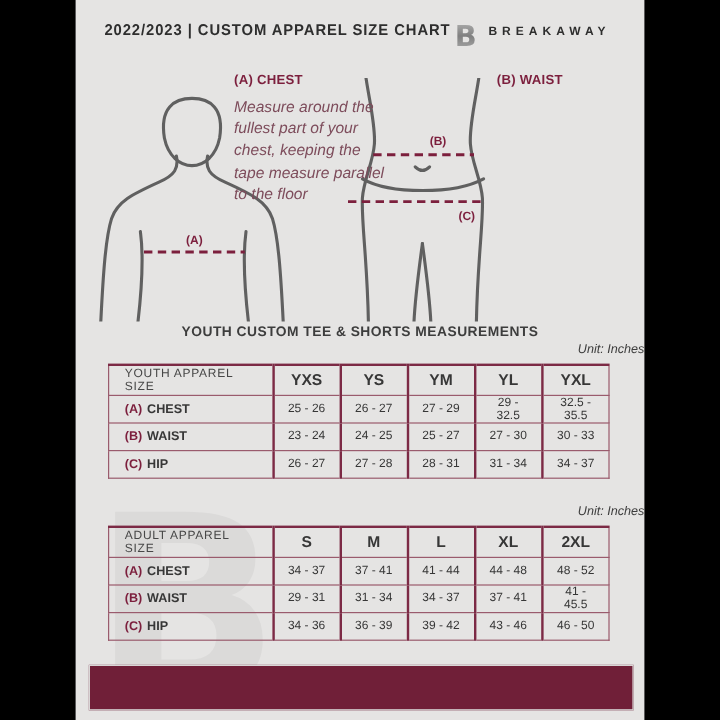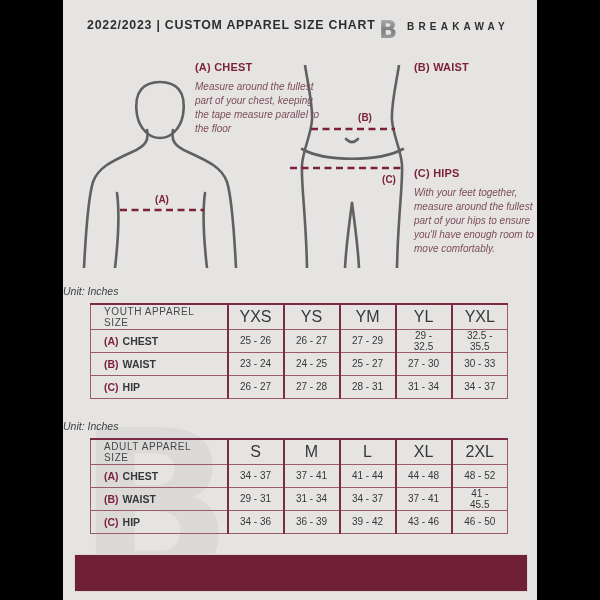--- a/index.html
+++ b/index.html
@@ -26,32 +26,32 @@
   .logo-box{left:306px;top:11px;width:32px;height:32px;}
   .brand{left:344px;top:21px;font-size:10px;font-weight:bold;color:#2e2e2e;letter-spacing:4.2px;white-space:nowrap;}
 
   
   .fig path,.fig ellipse{fill:none;stroke:var(--figure-stroke);stroke-width:2.6;stroke-linecap:round;}
   .fig .dash{stroke:var(--accent);stroke-width:2.4;stroke-dasharray:7 4.5;stroke-linecap:butt;}
   .fig text{font-family:"Liberation Sans",sans-serif;font-size:10px;font-weight:bold;fill:var(--accent);}
 
   
   .measure-heading{font-size:11px;font-weight:bold;color:var(--accent);letter-spacing:.2px;margin-bottom:7px;}
-  .measure-desc{font-size:10px;font-style:italic;color:var(--description);line-height:1.4;font-weight:500;}
+  .measure-desc{font-size:13px;font-style:italic;color:var(--description);line-height:1.4;font-weight:500;}
 
   
   .section-title{left:0;width:474px;text-align:center;font-size:11.5px;font-weight:bold;color:#3d3d3d;letter-spacing:.4px;}
-  .section-unit{left:0;width:474px;text-align:left;font-size:10.5px;font-style:italic;color:#3d3d3d;font-weight:500;}
+  .section-unit{left:0;width:474px;text-align:right;font-size:10.5px;font-style:italic;color:#3d3d3d;font-weight:500;}
 
   
   table.size{border-collapse:collapse;table-layout:fixed;width:418px;background:transparent;
     border:1px solid var(--table-border);border-top:2px solid var(--table-border-strong);}
   table.size th,table.size td{border:1px solid var(--table-border);height:23px;
     font-size:10px;color:var(--text-dark);text-align:center;vertical-align:middle;padding:0 8px;}
-  table.size th{height:25px;font-weight:normal;font-size:16px;}
+  table.size th{height:25px;font-weight:bold;font-size:13px;}
   table.size th:not(:first-child),table.size td:not(:first-child){border-left:2px solid var(--table-border-strong);}
   table.size .c0{width:137px;text-align:left;padding-left:13px;}
   table.size th.c0{font-weight:normal;color:#474747;letter-spacing:.6px;font-size:10px;}
   table.size td.c0{font-size:10.5px;font-weight:bold;}
   .mk{color:var(--accent);font-weight:bold;margin-right:4px;}
 
   
   .watermark{left:14px;top:404px;font-size:205px;line-height:1;font-weight:bold;
     color:var(--watermark);opacity:.13;z-index:0;font-family:"DejaVu Sans",sans-serif;}
   .footer-bar{left:11px;top:554px;width:454px;height:38px;background:var(--footer-bar);
@@ -109,27 +109,24 @@
       </svg>
     </div>
 
     <div class="abs" style="left:132px;top:61px;width:126px;">
       <div class="measure-heading">(A) CHEST</div>
       <div class="measure-desc">Measure around the fullest part of your chest, keeping the tape measure parallel to the floor</div>
     </div>
     <div class="abs" style="left:351px;top:61px;width:118px;">
       <div class="measure-heading">(B) WAIST</div>
     </div>
-    <div class="abs" style="left:351px;top:167px;width:122px;">
-      <div class="measure-heading">(C) HIPS</div>
-      <div class="measure-desc">With your feet together, measure around the fullest part of your hips to ensure you'll have enough room to move comfortably.</div>
-    </div>
 
     <div class="abs watermark">B</div>
 
+    <div class="abs section-title z1" style="top:271px;">YOUTH CUSTOM TEE &amp; SHORTS MEASUREMENTS</div>
     <div class="abs section-unit z1" style="top:285px;">Unit: Inches</div>
     <table class="size abs z1" style="left:27px;top:303px;">
       <colgroup>
           <col style="width:137px">
           <col>
           <col>
           <col>
           <col>
           <col>
         </colgroup>

